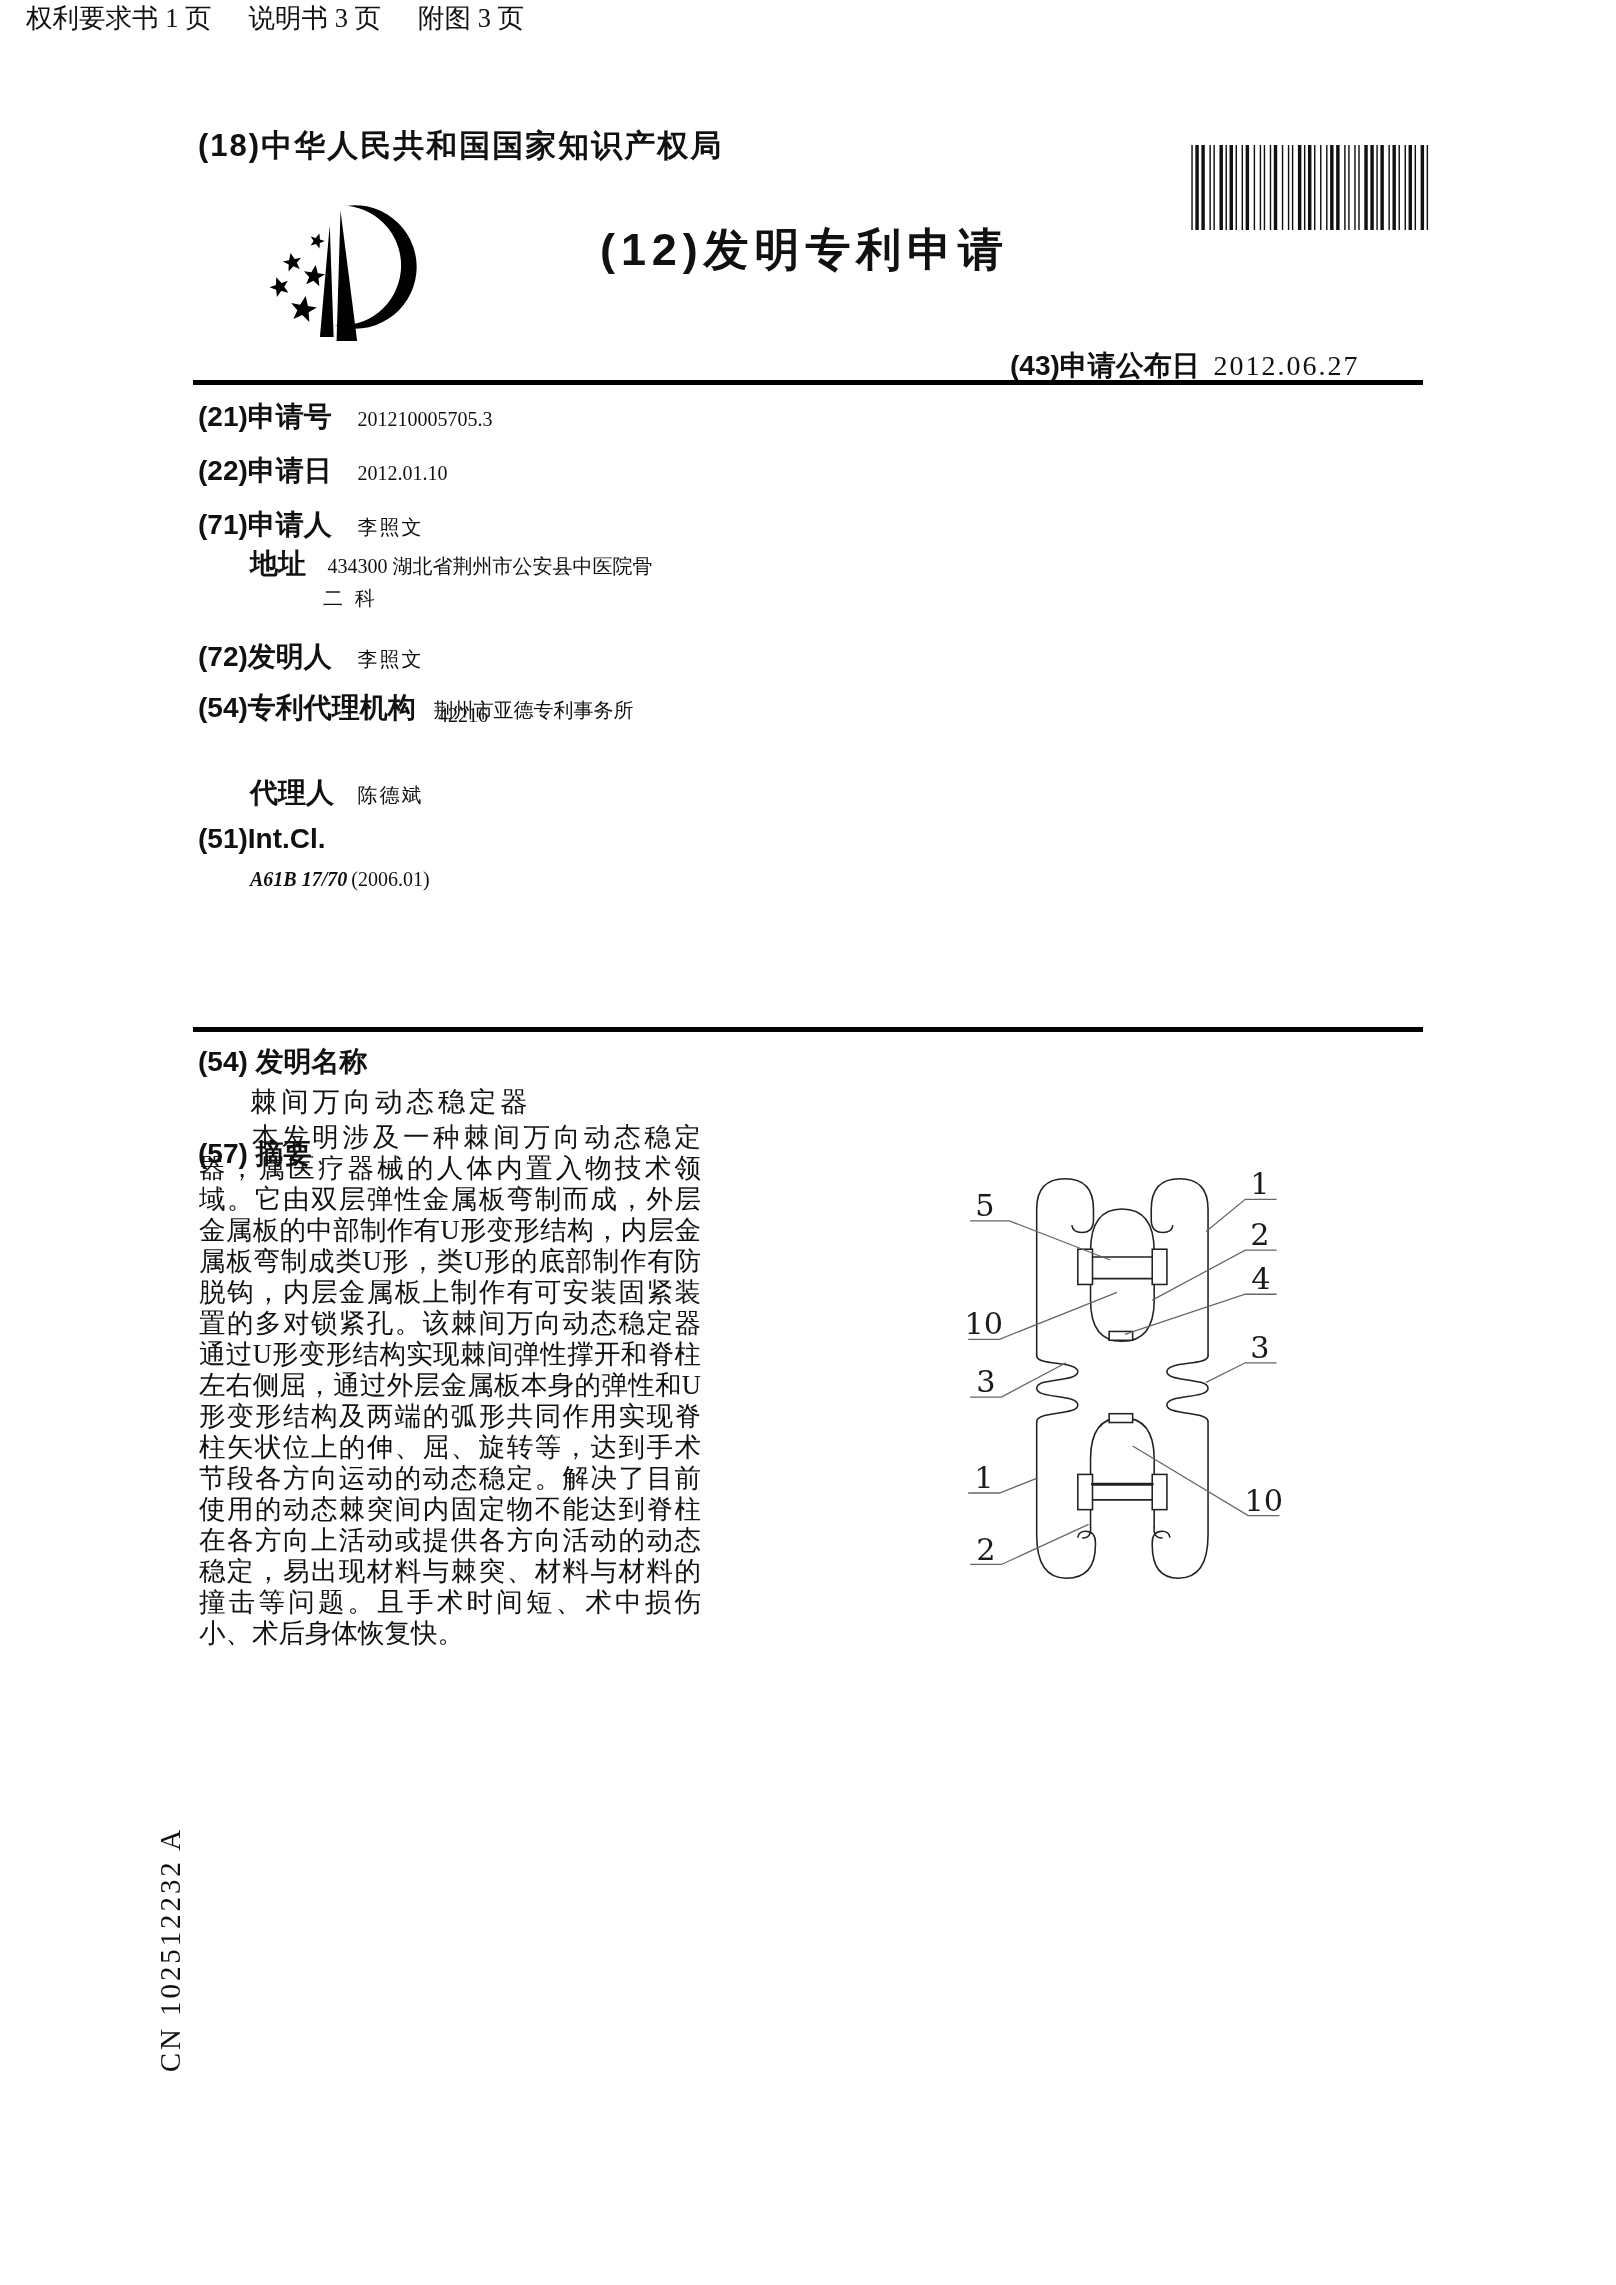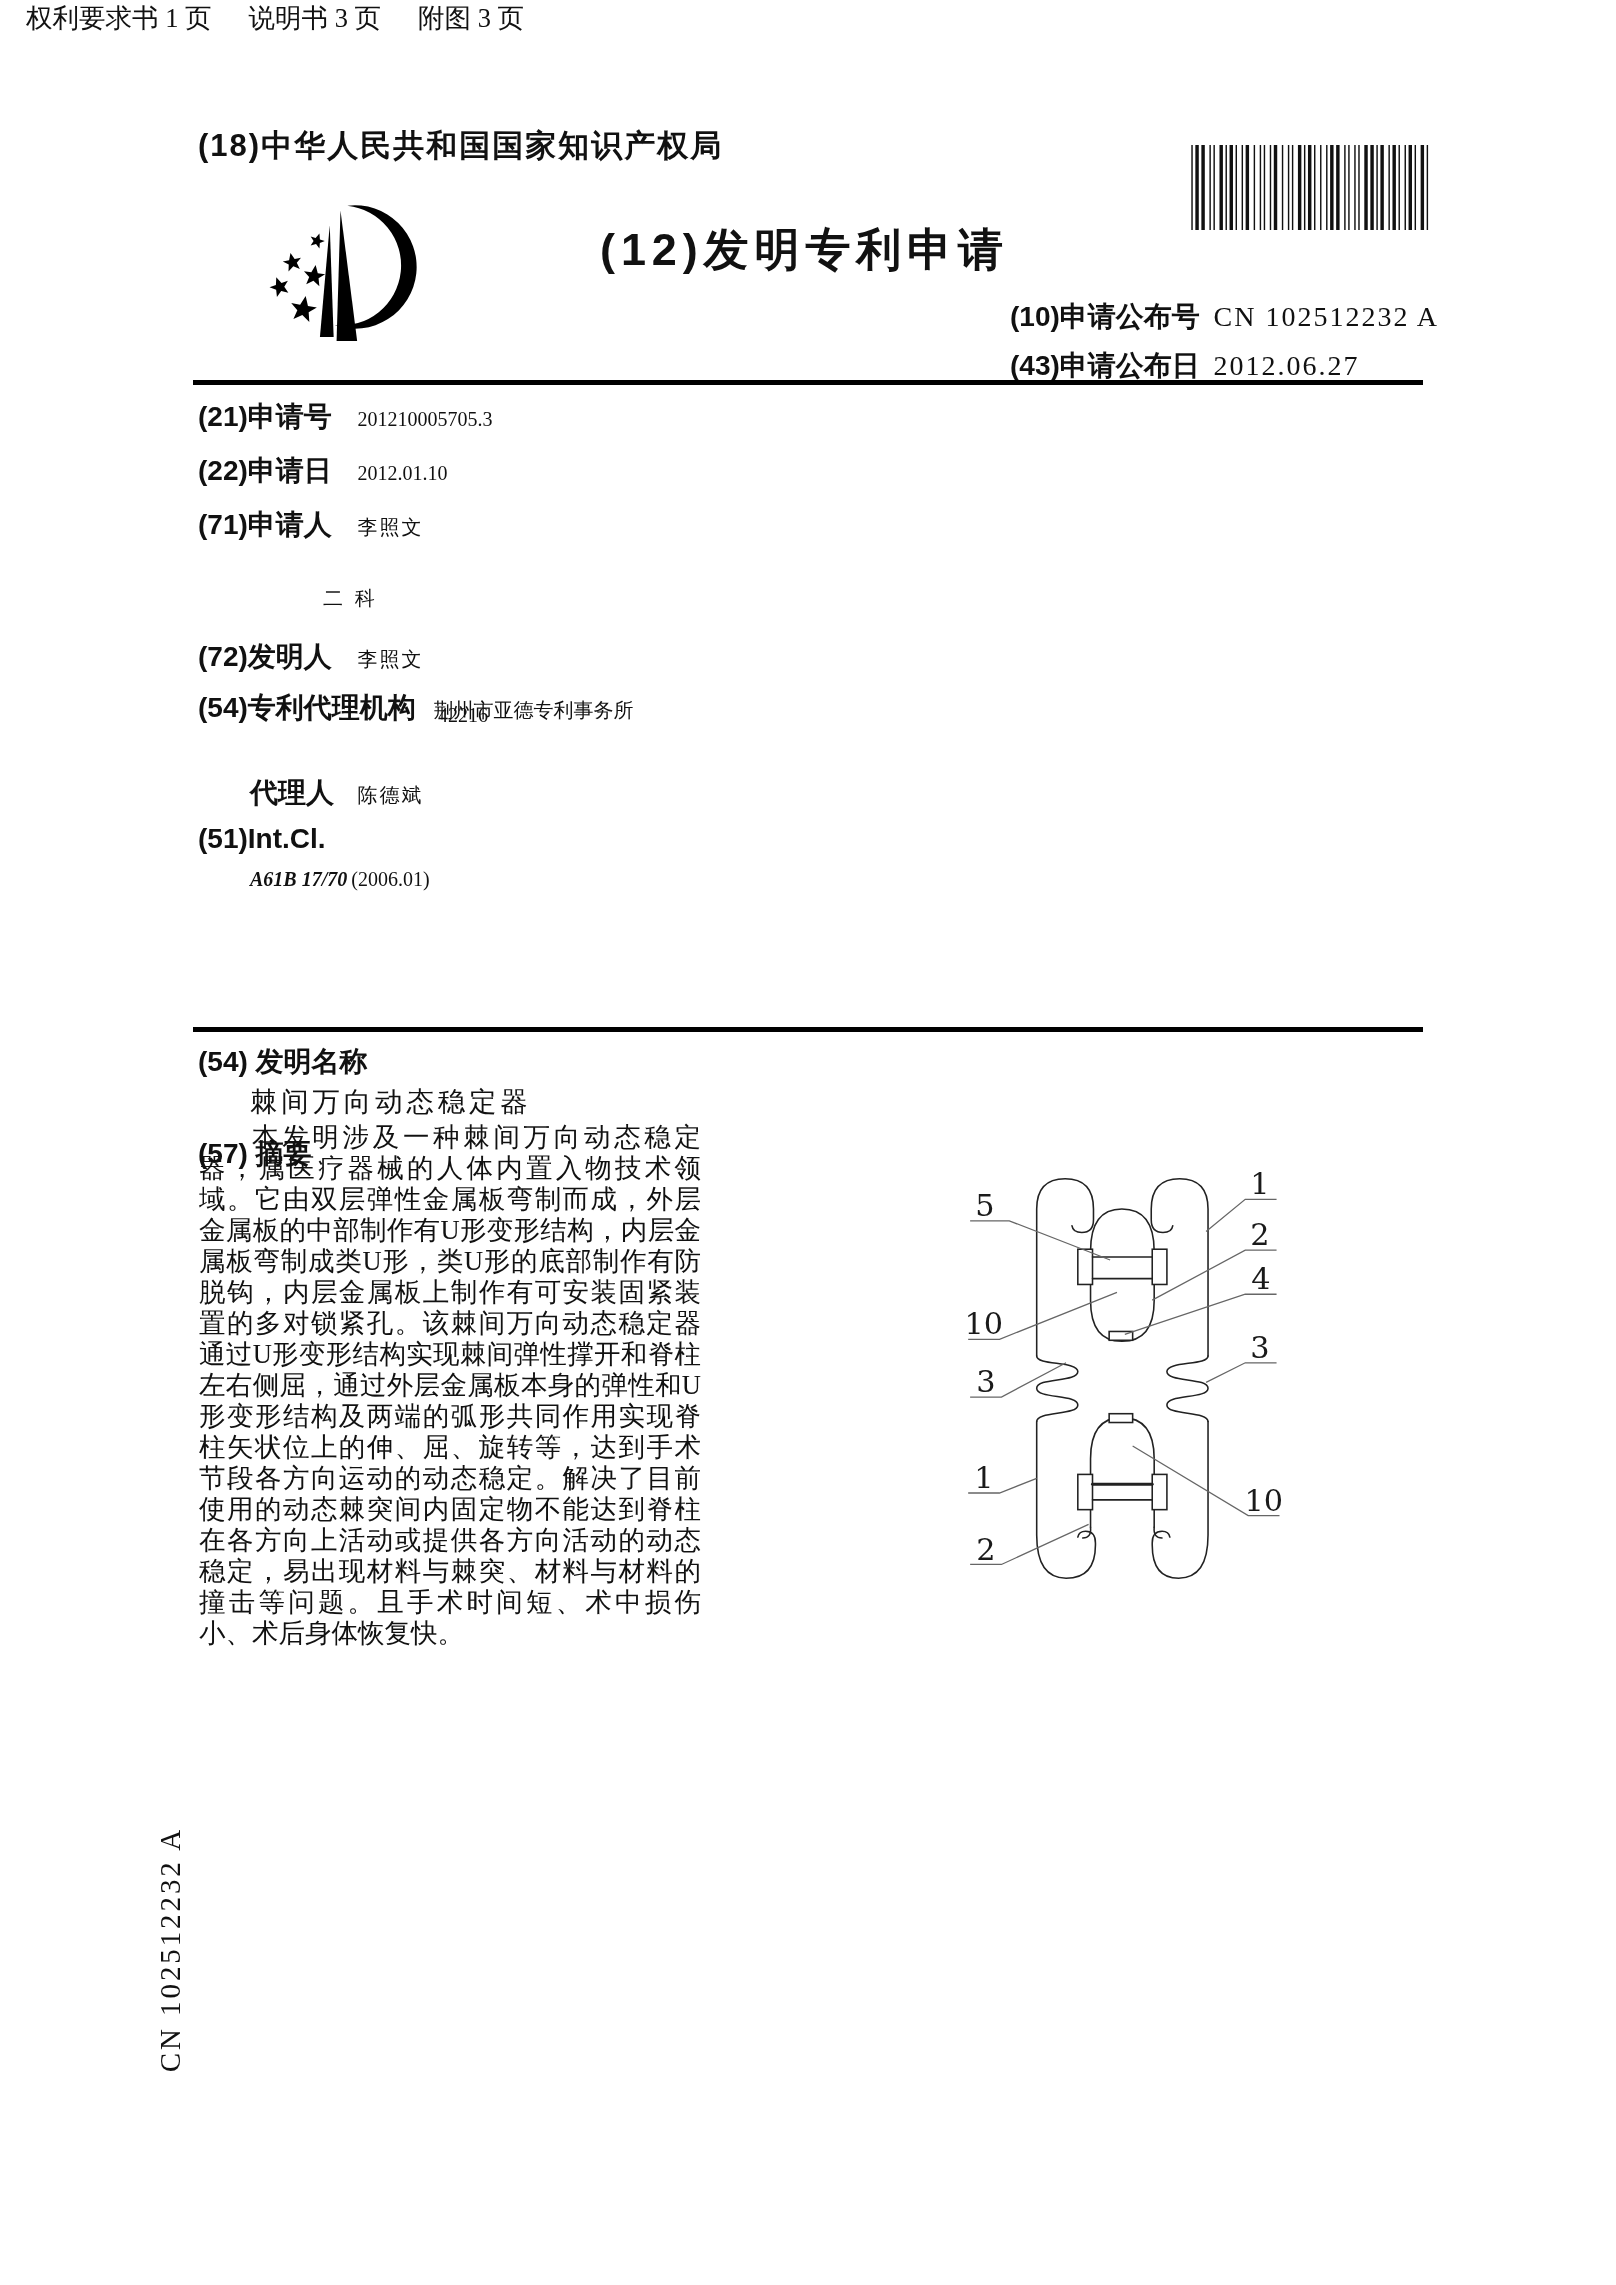--- a/index.html
+++ b/index.html
@@ -101,40 +101,41 @@
         <rect x="205.88" y="0" width="3.52" height="87" fill="#111"></rect>
         <rect x="212.06" y="0" width="1.46" height="87" fill="#111"></rect>
         <rect x="218.24" y="0" width="1.46" height="87" fill="#111"></rect>
         <rect x="222.35" y="0" width="3.52" height="87" fill="#111"></rect>
         <rect x="228.53" y="0" width="1.46" height="87" fill="#111"></rect>
         <rect x="234.71" y="0" width="3.52" height="87" fill="#111"></rect>
         <rect x="240.88" y="0" width="1.46" height="87" fill="#111"></rect>
       </svg>
   </div>
 
-  <div class="abs pub-row hei" style="top:298px;">
-    <span>(10)申请公布号</span><span class="v song">CN 102512232 A</span>
-  </div>
   <div class="abs pub-row hei" style="top:347px;">
     <span>(43)申请公布日</span><span class="v song">2012.06.27</span>
   </div>
 
   <div class="abs rule" style="top:380px;"></div>
 
   <div class="row" style="left:198px; top:398px;">
     <span class="hei biblio-label">(21)申请号</span>
     <span class="song biblio-val" style="margin-left:21.6px;">201210005705.3</span>
   </div>
   <div class="row" style="left:198px; top:452px;">
     <span class="hei biblio-label">(22)申请日</span>
     <span class="song biblio-val" style="margin-left:21.6px;">2012.01.10</span>
   </div>
   <div class="row" style="left:198px; top:506px;">
     <span class="hei biblio-label">(71)申请人</span>
     <span class="song biblio-val" style="margin-left:21.6px; letter-spacing:2px;">李照文</span>
+  </div>
+  <div class="row" style="left:250px; top:545px;">
+    <span class="hei biblio-label">地址</span>
+    <span class="song biblio-val" style="margin-left:17.6px;">434300 湖北省荆州市公安县中医院骨</span>
   </div>
   <div class="row" style="left:323px; top:585px;">
     <span class="song biblio-val" style="letter-spacing:11.8px;">二科</span>
   </div>
   <div class="row" style="left:198px; top:638px;">
     <span class="hei biblio-label">(72)发明人</span>
     <span class="song biblio-val" style="margin-left:21.6px; letter-spacing:2px;">李照文</span>
   </div>
   <div class="row" style="left:198px; top:689px;">
     <span class="hei biblio-label">(54)专利代理机构</span>

